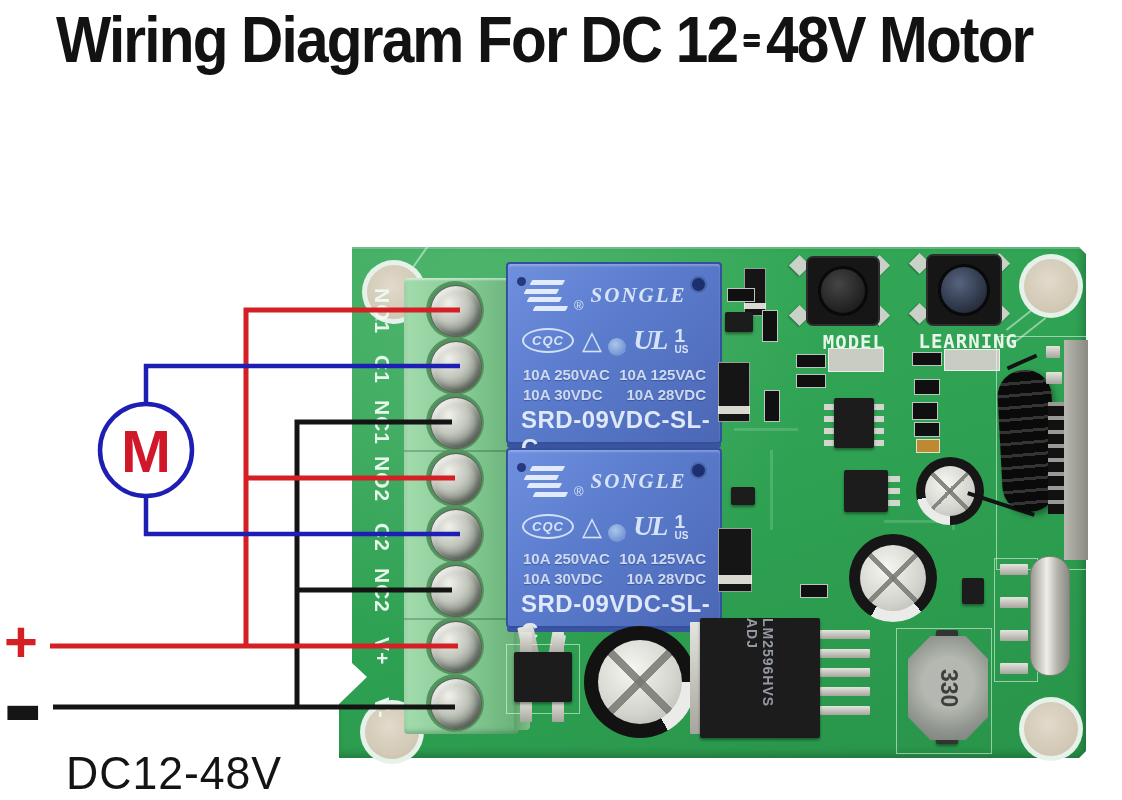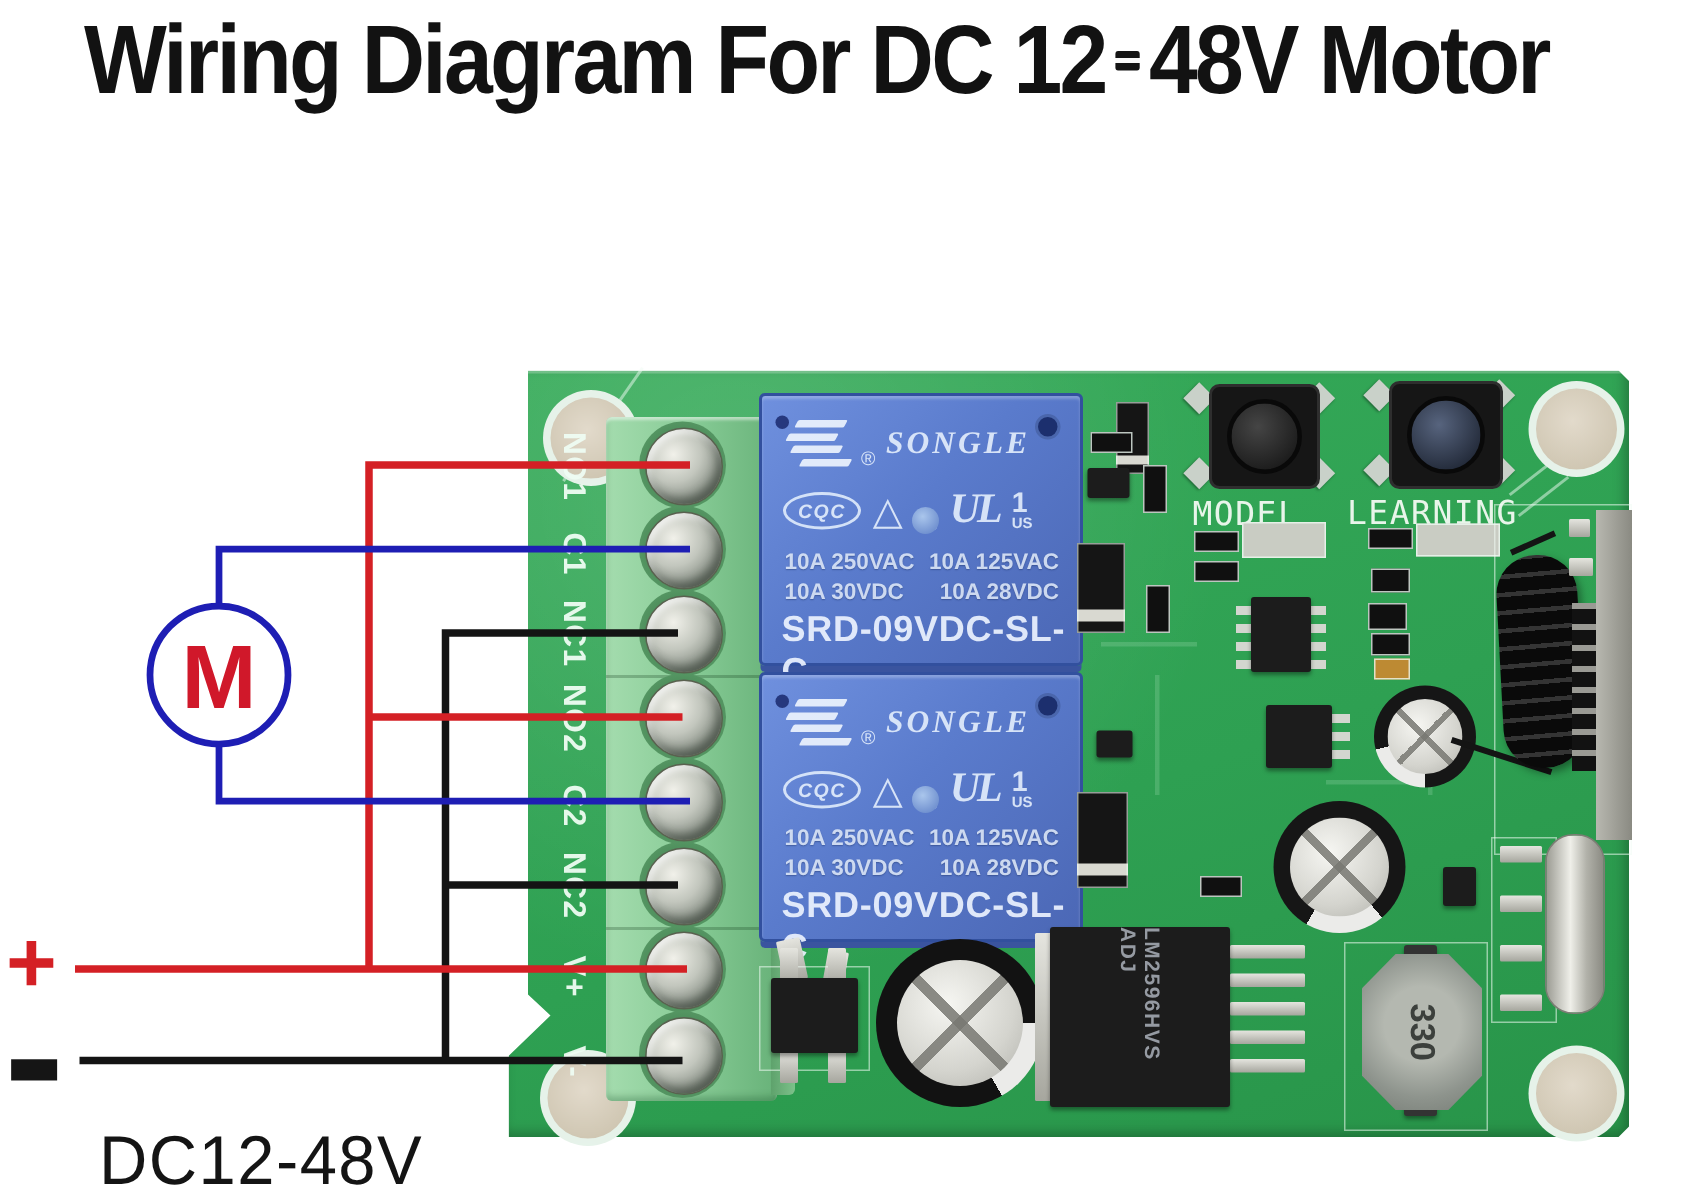--- a/index.html
+++ b/index.html
@@ -76,22 +76,22 @@
           color:rgba(224,234,250,.88);text-shadow:0 1px 1px rgba(20,40,90,.4);}
   .r-model{position:absolute;left:0;right:0;top:142px;padding-left:13px;font-weight:bold;
            font-size:24px;letter-spacing:.5px;color:rgba(236,242,254,.92);}
   .rdot{position:absolute;border-radius:50%;}
 
   
   .btn-pad{position:absolute;width:15px;height:15px;background:#c9d1c9;transform:rotate(45deg);
            box-shadow:0 1px 2px rgba(0,0,0,.4);}
   .btn-body{position:absolute;background:#161616;border:2px solid #2e2e2e;border-radius:7px;}
   .btn-cap{position:absolute;border-radius:50%;border:3px solid #090909;}
-  .btn-label{position:absolute;font-family:"DejaVu Sans Mono",monospace;font-weight:normal;
-             font-size:22px;letter-spacing:1px;color:var(--silkscreen,#e8f5ea);text-align:left;}
+  .btn-label{position:absolute;font-family:"DejaVu Sans Mono",monospace;font-weight:bold;
+             font-size:19px;letter-spacing:1px;color:var(--silkscreen,#e8f5ea);text-align:right;}
 
   
   .ic{position:absolute;background:#1c1c1c;border-radius:2px;box-shadow:0 2px 3px rgba(0,0,0,.4);}
   .pins-v{position:absolute;background:repeating-linear-gradient(180deg,#d3d6cf 0 6px,transparent 6px 12px);}
   .pin-h{position:absolute;background:linear-gradient(180deg,#e5e5df,#a6a69e);border-radius:1px;}
   .smd{position:absolute;border:1.5px solid rgba(238,250,242,.78);background:#101010;}
   .smd.lt{background:#c9ccc3;} .smd.or{background:#bd8a33;}
   .diode{position:absolute;background:linear-gradient(180deg,#151515 75%,#d9d9d1 75% 88%,#151515 88%);
          border:1.5px solid rgba(238,250,242,.6);}
   .cap{position:absolute;border-radius:50%;}

